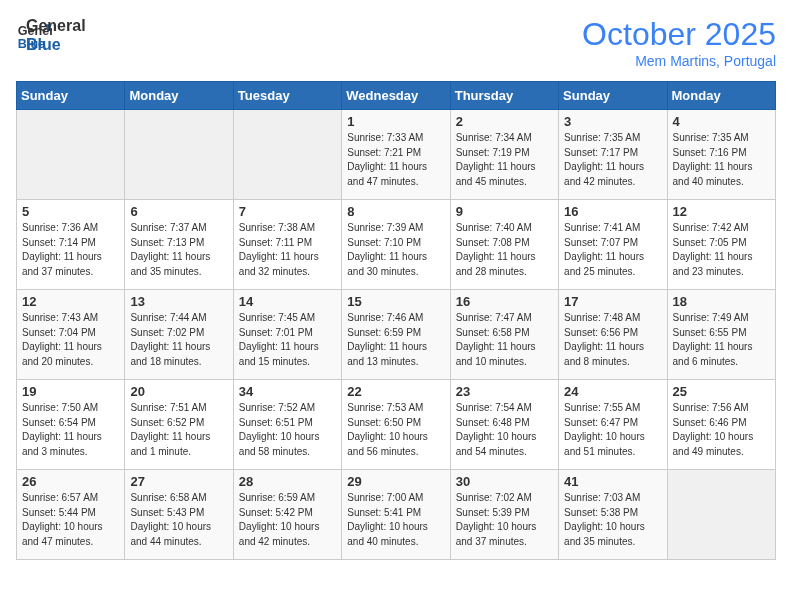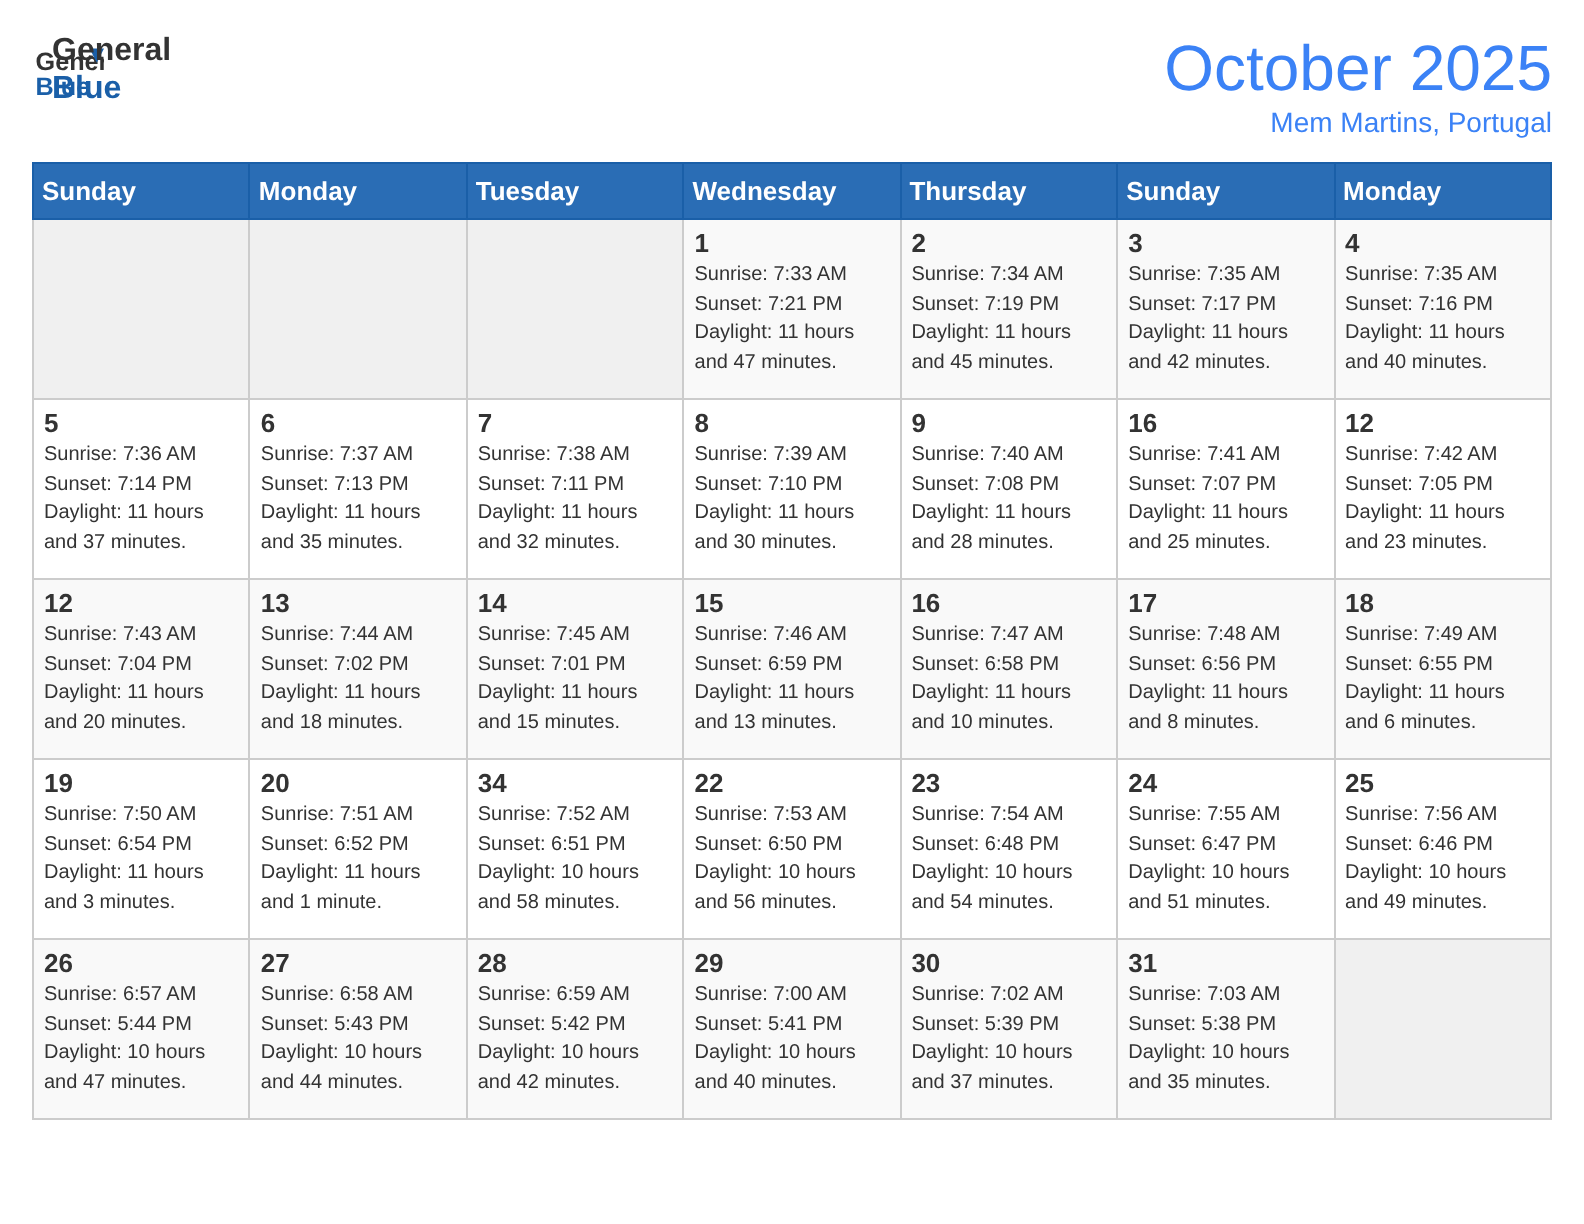--- a/index.html
+++ b/index.html
@@ -238,19 +238,19 @@
         </td>
         <td>
           <div class="day-number">29</div>
           <div class="day-info">Sunrise: 7:00 AM<br>Sunset: 5:41 PM<br>Daylight: 10 hours and 40 minutes.</div>
         </td>
         <td>
           <div class="day-number">30</div>
           <div class="day-info">Sunrise: 7:02 AM<br>Sunset: 5:39 PM<br>Daylight: 10 hours and 37 minutes.</div>
         </td>
         <td>
-          <div class="day-number">31</div>
+          <div class="day-number">41</div>
           <div class="day-info">Sunrise: 7:03 AM<br>Sunset: 5:38 PM<br>Daylight: 10 hours and 35 minutes.</div>
         </td>
         <td class="empty-cell"></td>
       </tr>
     </tbody>
 </table>
 
 </body></html>

